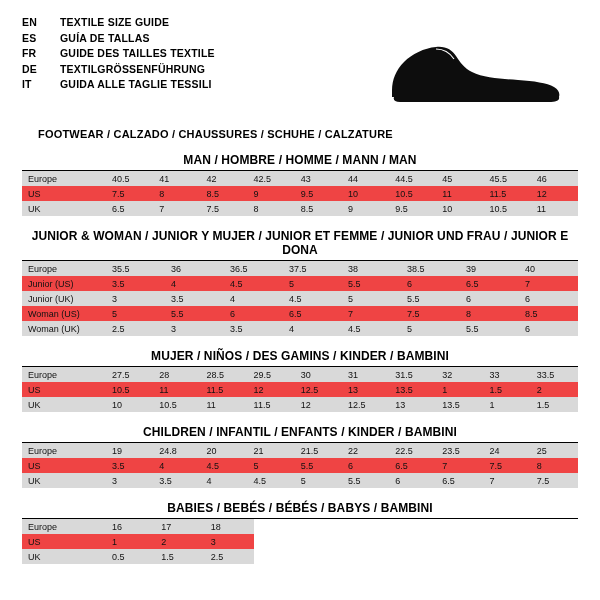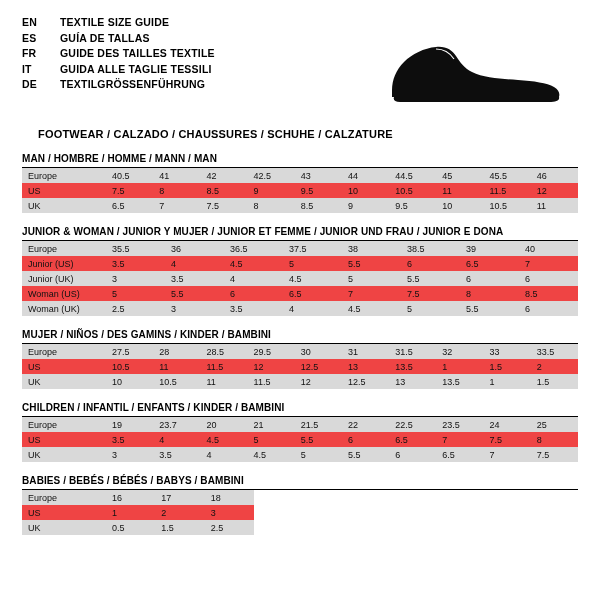--- a/index.html
+++ b/index.html
@@ -58,24 +58,25 @@
     font-weight: bold;
     letter-spacing: 0.2px;
     margin: 12px 0 0 16px;
   }
 
   
   .block {
     margin-top: 13px;
   }
   .block-title {
-    font-size: 10px;
+    font-size: 12px;
     font-weight: bold;
     letter-spacing: 0.1px;
     margin-bottom: 2px;
+    text-align: center;
   }
   .rule {
     height: 1px;
     background: #000000;
     margin: 3px 0 0 0;
   }
   table.sizes {
     border-collapse: collapse;
     width: 556px;
     font-size: 9px;
@@ -116,26 +117,26 @@
         </tr>
         <tr>
           <td class="lang-code">ES</td>
           <td class="lang-text">GUÍA DE TALLAS</td>
         </tr>
         <tr>
           <td class="lang-code">FR</td>
           <td class="lang-text">GUIDE DES TAILLES TEXTILE</td>
         </tr>
         <tr>
+          <td class="lang-code">DE</td>
+          <td class="lang-text">TEXTILGRÖSSENFÜHRUNG</td>
+        </tr>
+        <tr>
           <td class="lang-code">IT</td>
           <td class="lang-text">GUIDA ALLE TAGLIE TESSILI</td>
-        </tr>
-        <tr>
-          <td class="lang-code">DE</td>
-          <td class="lang-text">TEXTILGRÖSSENFÜHRUNG</td>
         </tr>
       </tbody>
     </table>
 
     <svg class="shoe-art" viewBox="0 0 180 70">
       <path d="M8 54 C8 44 12 34 20 26 C28 18 40 12 52 11 C62 10 68 14 72 20
                C76 26 80 32 88 36 C100 42 118 43 134 44 C150 45 163 47 170 51
                C175 54 176 58 175 61 L172 61 L8 61 Z" fill="#0d0d0d"></path>
       <path d="M10 61 L175 61 C176 64 172 66 165 66 L16 66 C11 66 9 64 10 61 Z" fill="#0d0d0d"></path>
       <path d="M52 13 C60 13 66 17 70 23" fill="none" stroke="#ffffff" stroke-width="1.1"></path>
@@ -303,21 +304,21 @@
         </table>
       </div>
       <div class="block">
         <div class="block-title">CHILDREN / INFANTIL / ENFANTS / KINDER / BAMBINI</div>
         <div class="rule"></div>
         <table class="sizes">
           <tbody>
             <tr class="shaded">
               <td class="label">Europe</td>
               <td>19</td>
-              <td>23.7</td>
+              <td>24.8</td>
               <td>20</td>
               <td>21</td>
               <td>21.5</td>
               <td>22</td>
               <td>22.5</td>
               <td>23.5</td>
               <td>24</td>
               <td>25</td>
             </tr>
             <tr class="plain">

